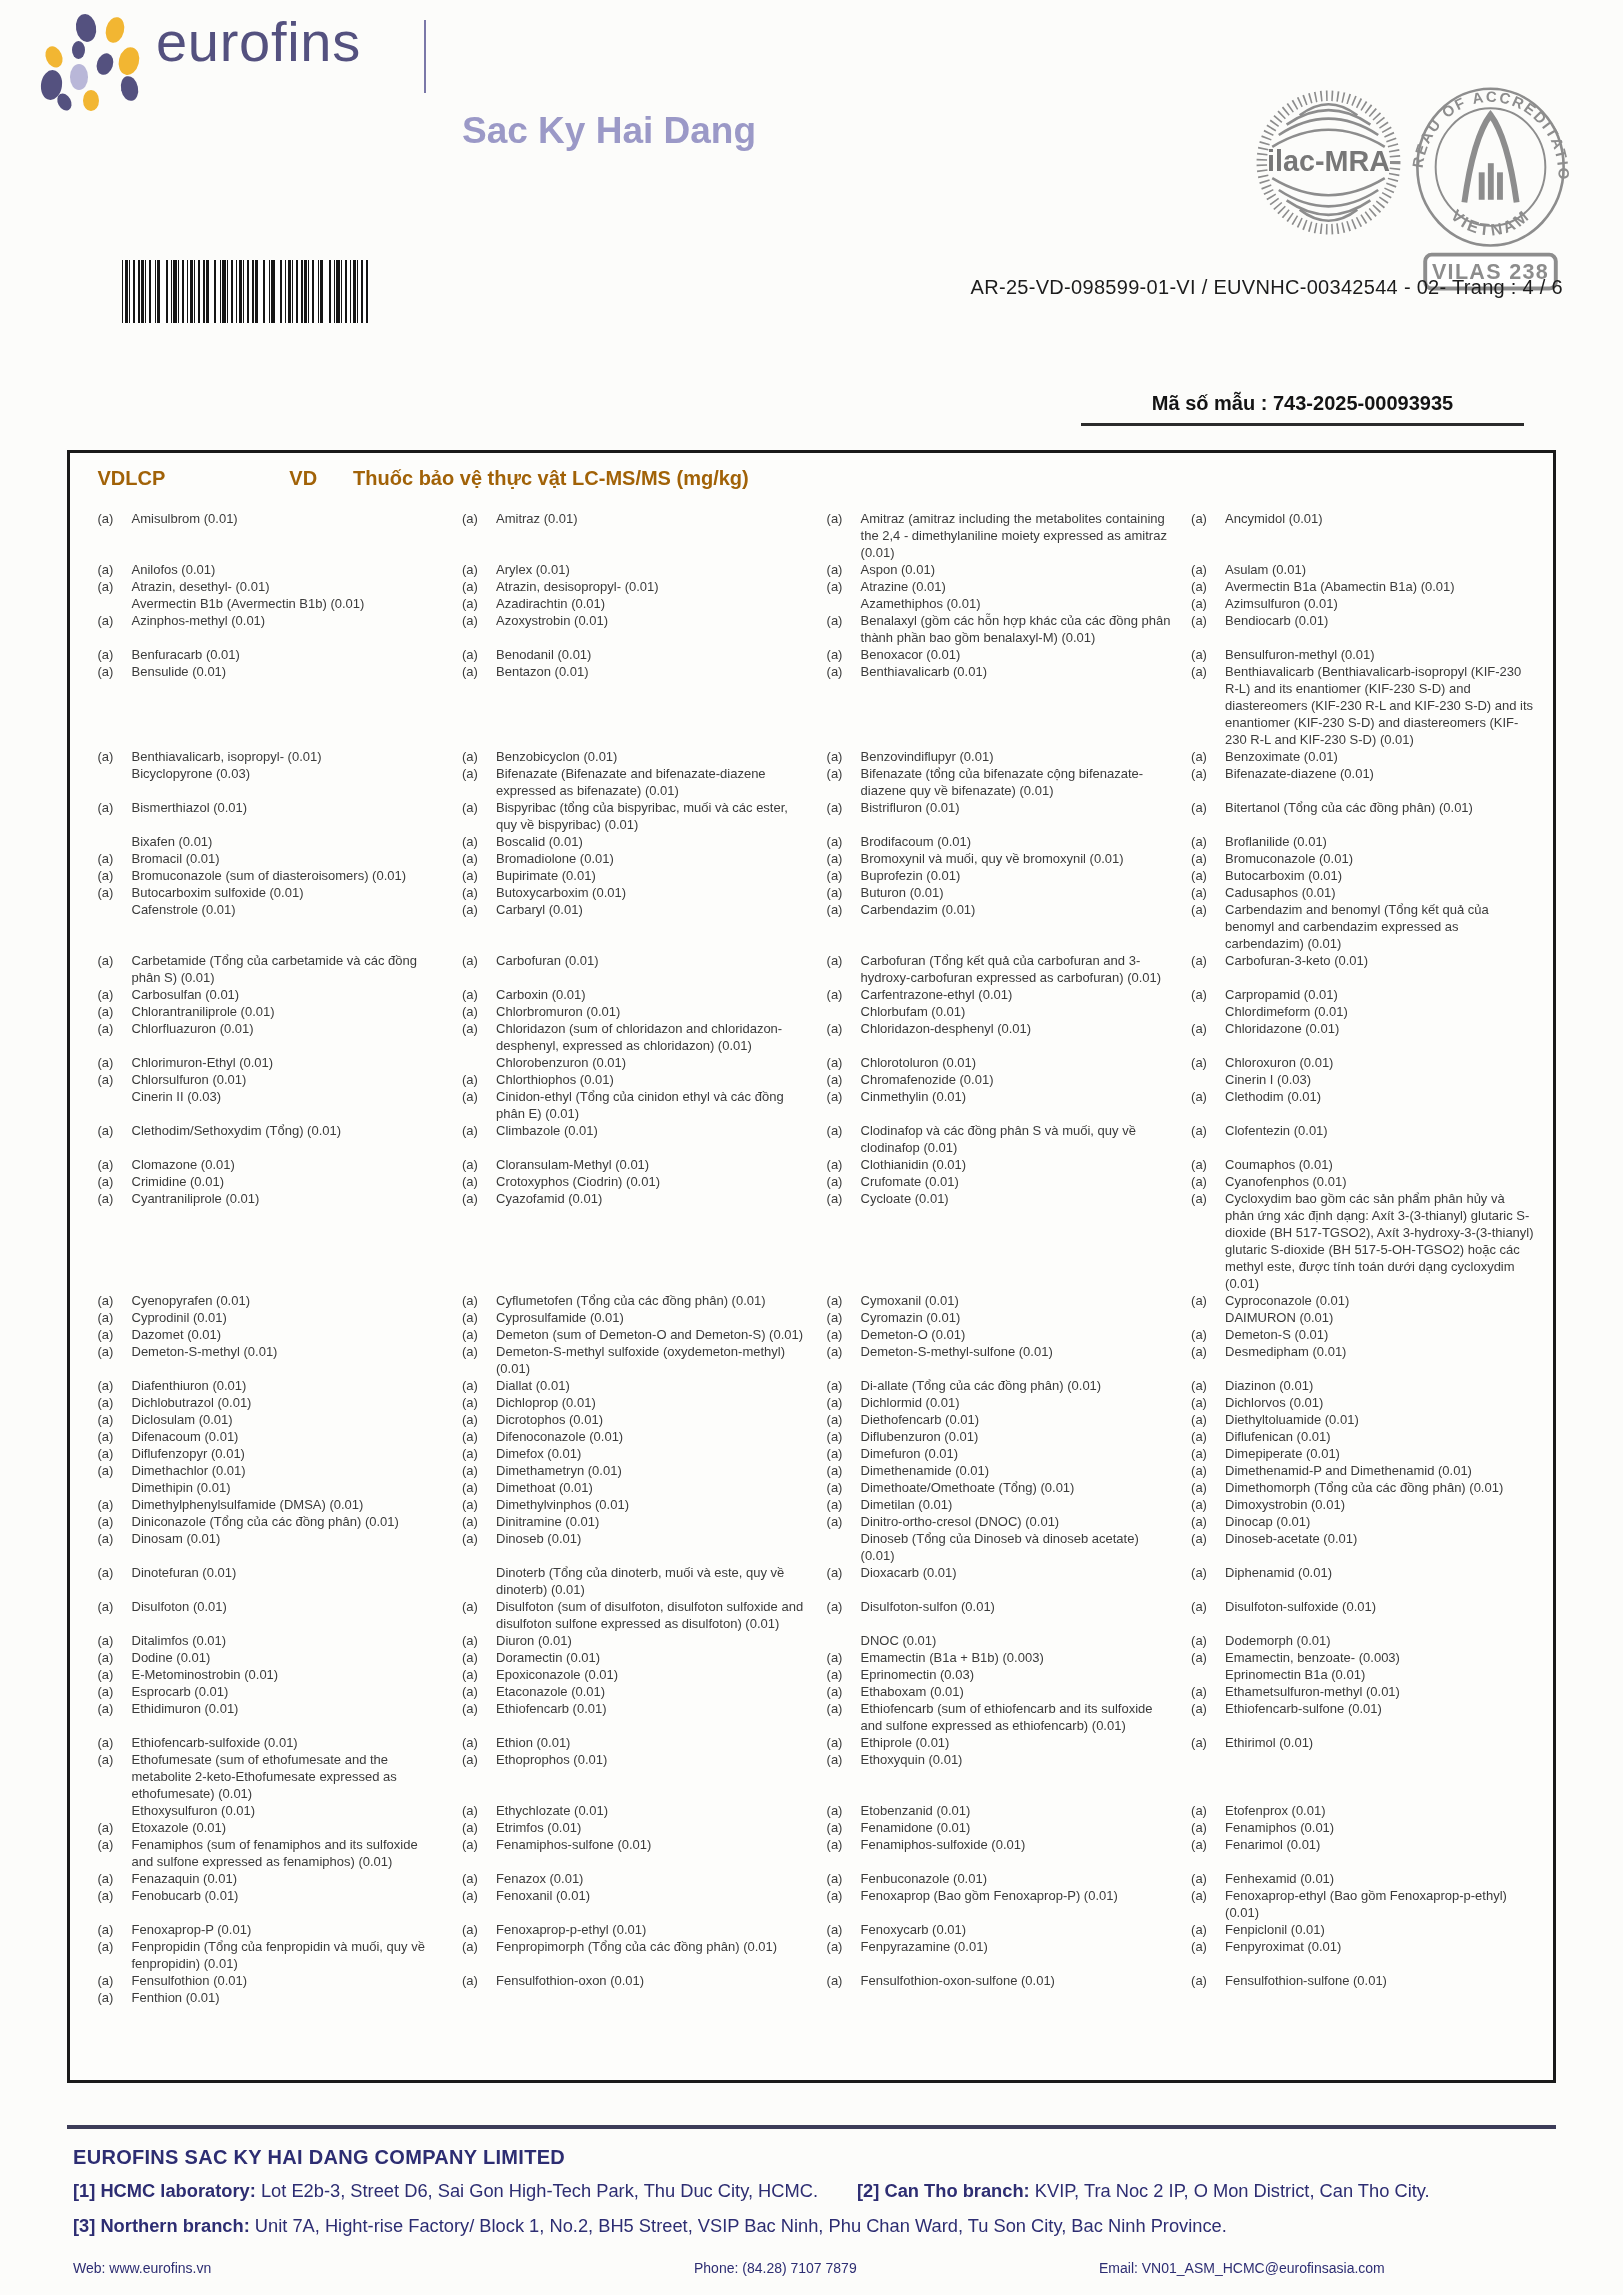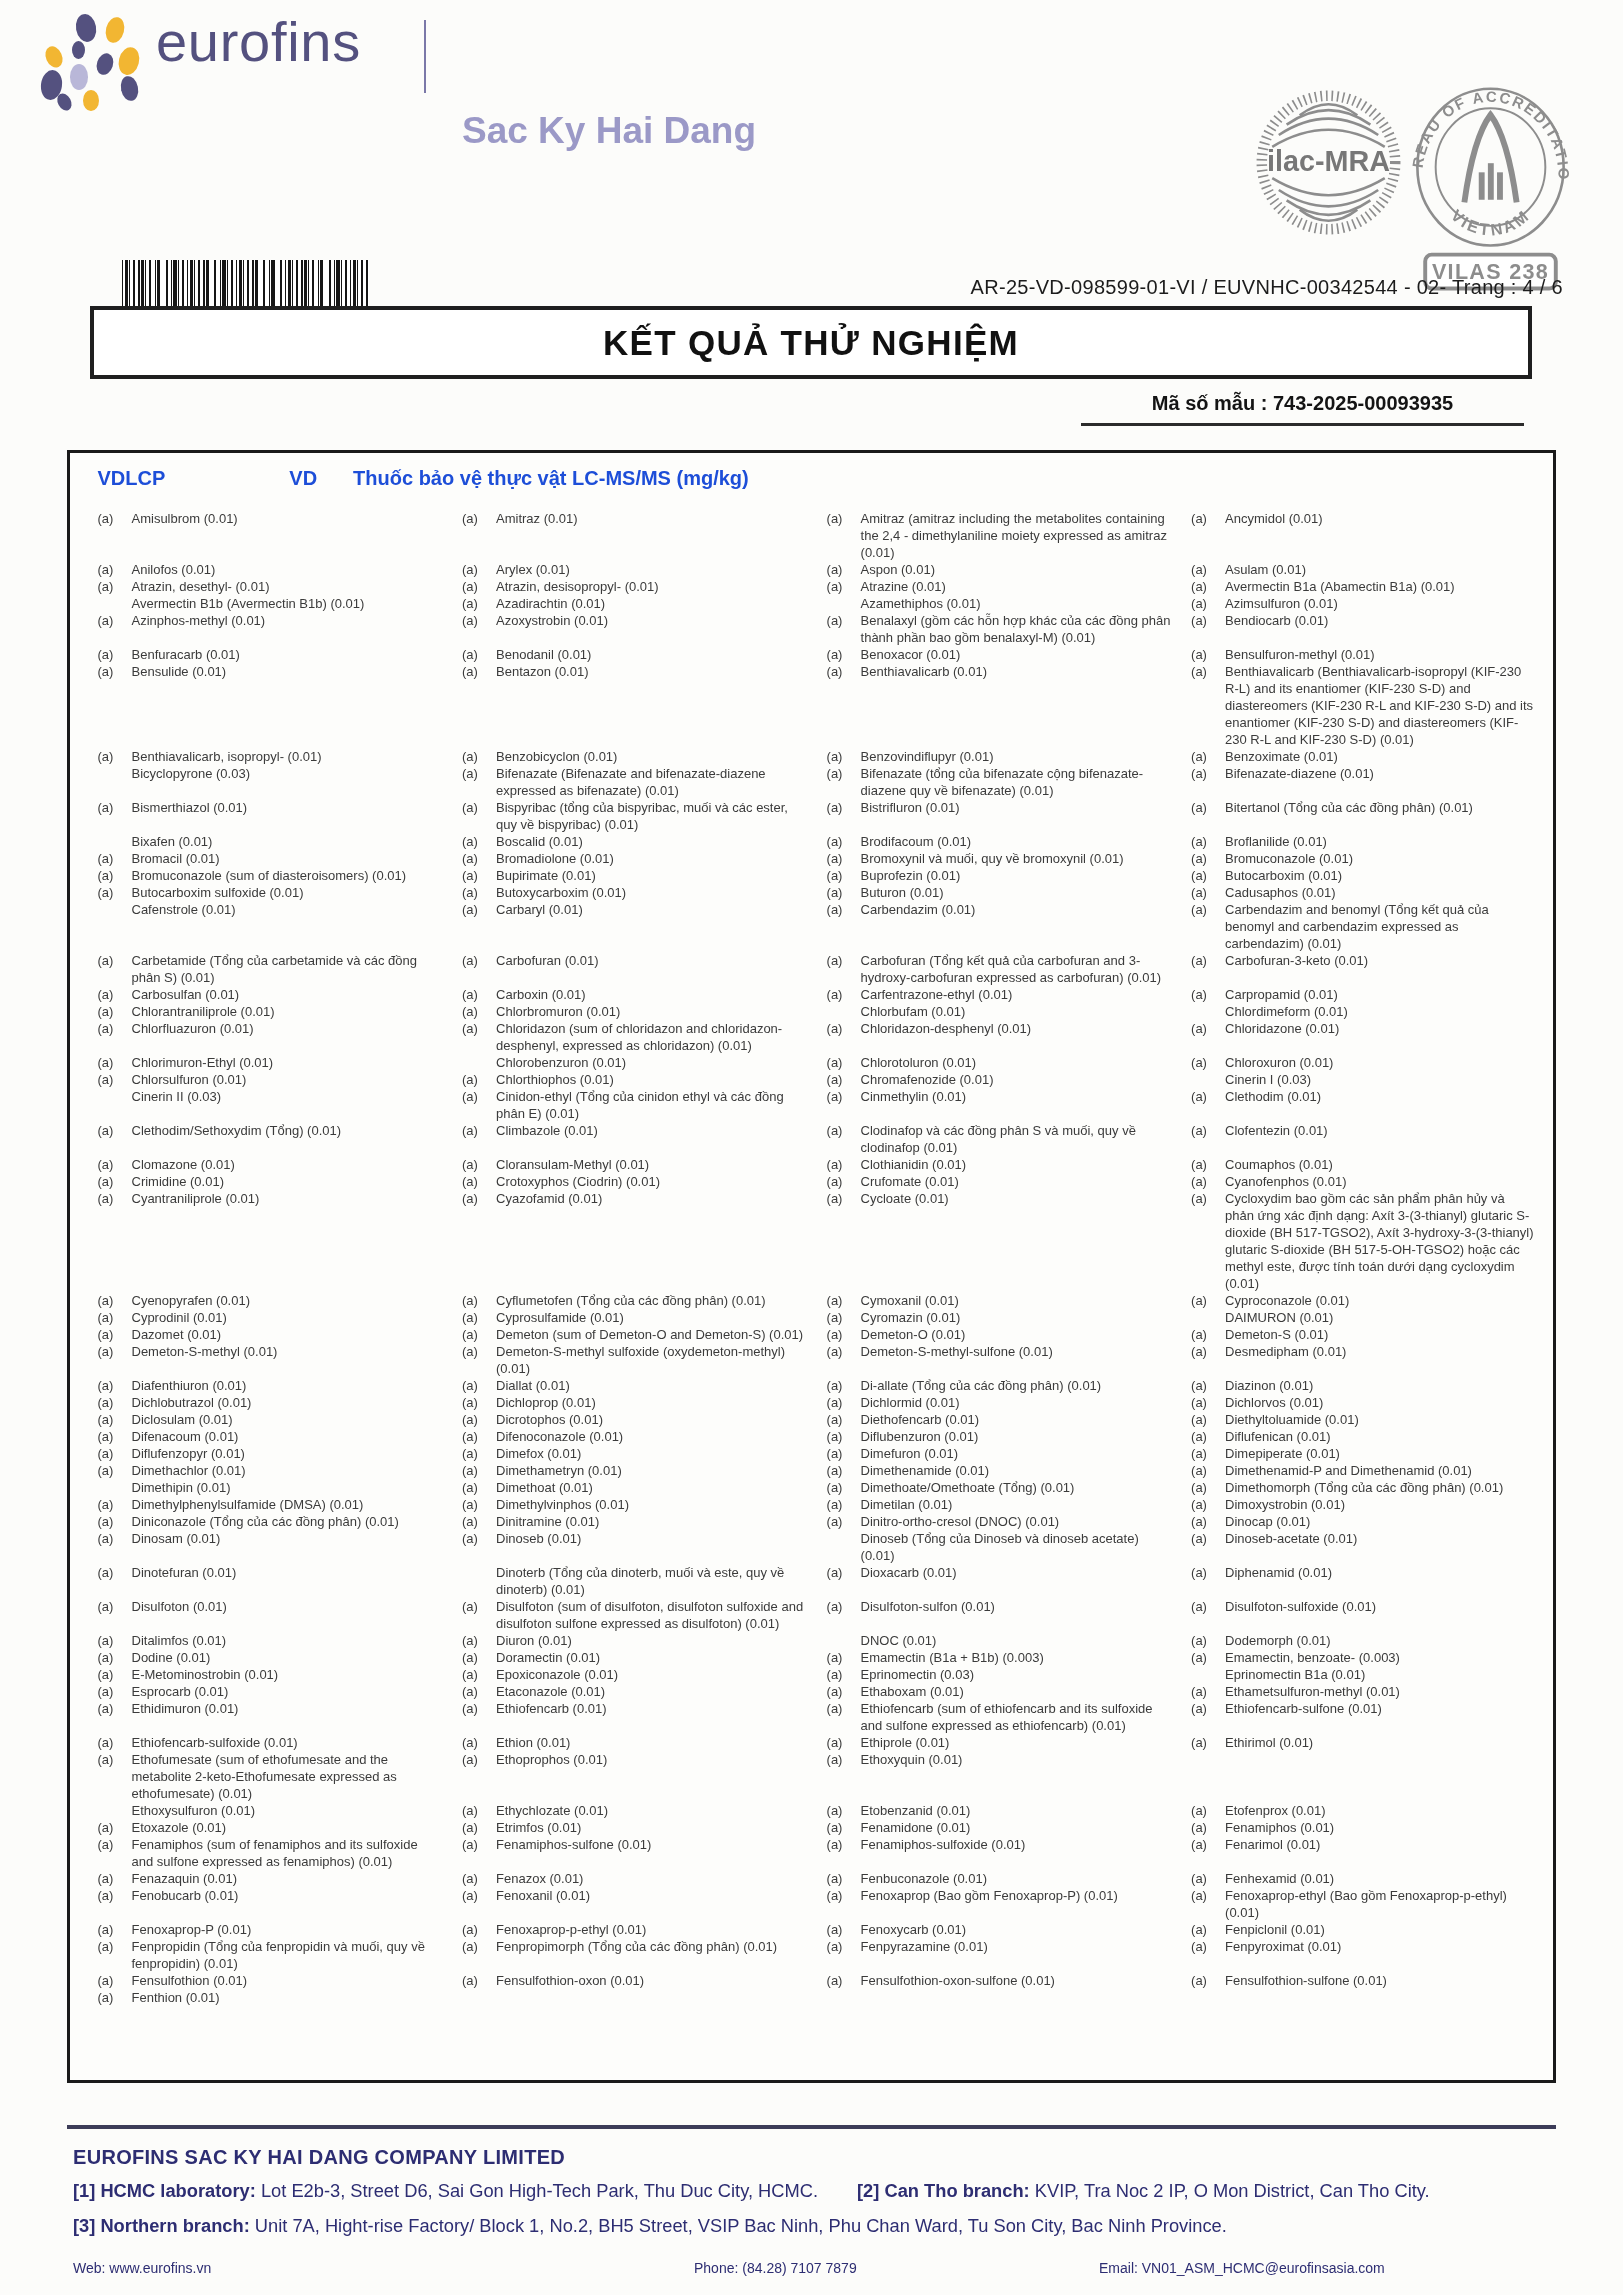--- a/index.html
+++ b/index.html
@@ -14,21 +14,21 @@
   
   .barcode{position:absolute;left:122px;top:260px;width:247px;height:63px;
     background:repeating-linear-gradient(90deg,#161616 0 1.3px,#fff 1.3px 2.6px,#161616 2.6px 5.9px,#fff 5.9px 7.2px,#161616 7.2px 7.8px,#fff 7.8px 11px,#161616 11px 13px,#fff 13px 16.3px);}
   .ref-line{position:absolute;right:60px;top:276px;font-size:20px;color:#1c1c1c;letter-spacing:0.3px;}
   
   .title-box{position:absolute;left:90px;top:306px;width:1434px;height:65px;border:4.6px solid #1f1f1f;display:flex;align-items:center;justify-content:center;background:#fff;}
   .title-box span{font-size:35px;font-weight:bold;color:#111;letter-spacing:1.3px;}
   .sample-code{position:absolute;left:1081px;top:392px;width:443px;text-align:center;font-size:20px;font-weight:bold;color:#141414;padding-bottom:7.8px;border-bottom:3.3px solid #2b2b2b;}
   
   .tbox{position:absolute;left:67px;top:450px;width:1489px;height:1633px;border:3.3px solid #1a1a1a;background:#fdfdfb;box-sizing:border-box;padding:14.4px 17px 0 27.5px;overflow:hidden;}
-  .thead{display:flex;align-items:baseline;font-size:20px;font-weight:bold;color:#1d4ed8;}
+  .thead{display:flex;align-items:baseline;font-size:20px;font-weight:bold;color:#a16207;}
   .thead .code2{margin-left:124px;}
   .thead .hname{margin-left:36px;}
   #results{margin-top:19.6px;}
   .trow{display:grid;grid-template-columns:repeat(4,1fr);column-gap:19.6px;}
   .cell{display:flex;align-items:flex-start;}
   .pfx{flex:0 0 34px;font-size:13px;line-height:17px;color:#3b3b3b;}
   .txt{flex:1;font-size:13px;line-height:17px;color:#3b3b3b;}
   
   .f-rule{position:absolute;left:67px;top:2125px;width:1489px;height:3.9px;background:#3c3c58;}
   .footer{position:absolute;left:73px;top:2146px;width:1484px;color:#2d2d72;}
@@ -98,23 +98,20 @@
     <text font-size="25" font-weight="bold" fill="#8d8d8d" letter-spacing="4" font-family="Liberation Sans, sans-serif">
       <textPath href="#arcBot" startOffset="50%" text-anchor="middle">VIETNAM</textPath>
     </text>
     <rect x="40" y="272" width="200" height="52" rx="10" fill="#fff" stroke="#8d8d8d" stroke-width="6"></rect>
     <text x="140" y="309" text-anchor="middle" font-size="33" font-weight="bold" fill="#8d8d8d" letter-spacing="2" font-family="Liberation Sans, sans-serif">VILAS 238</text>
   </svg>
 
   <div class="barcode"></div>
   <div class="ref-line">AR-25-VD-098599-01-VI / EUVNHC-00342544 - 02- Trang : 4 / 6</div>
 
-  <div class="title-box">
-    <span>KẾT QUẢ THỬ NGHIỆM</span>
-  </div>
   <div class="sample-code">Mã số mẫu : 743-2025-00093935</div>
 
   <div class="tbox">
     <div class="thead">
       <span class="code1">VDLCP</span>
       <span class="code2">VD</span>
       <span class="hname">Thuốc bảo vệ thực vật LC-MS/MS (mg/kg)</span>
     </div>
     <div id="results">
         <div class="trow">

